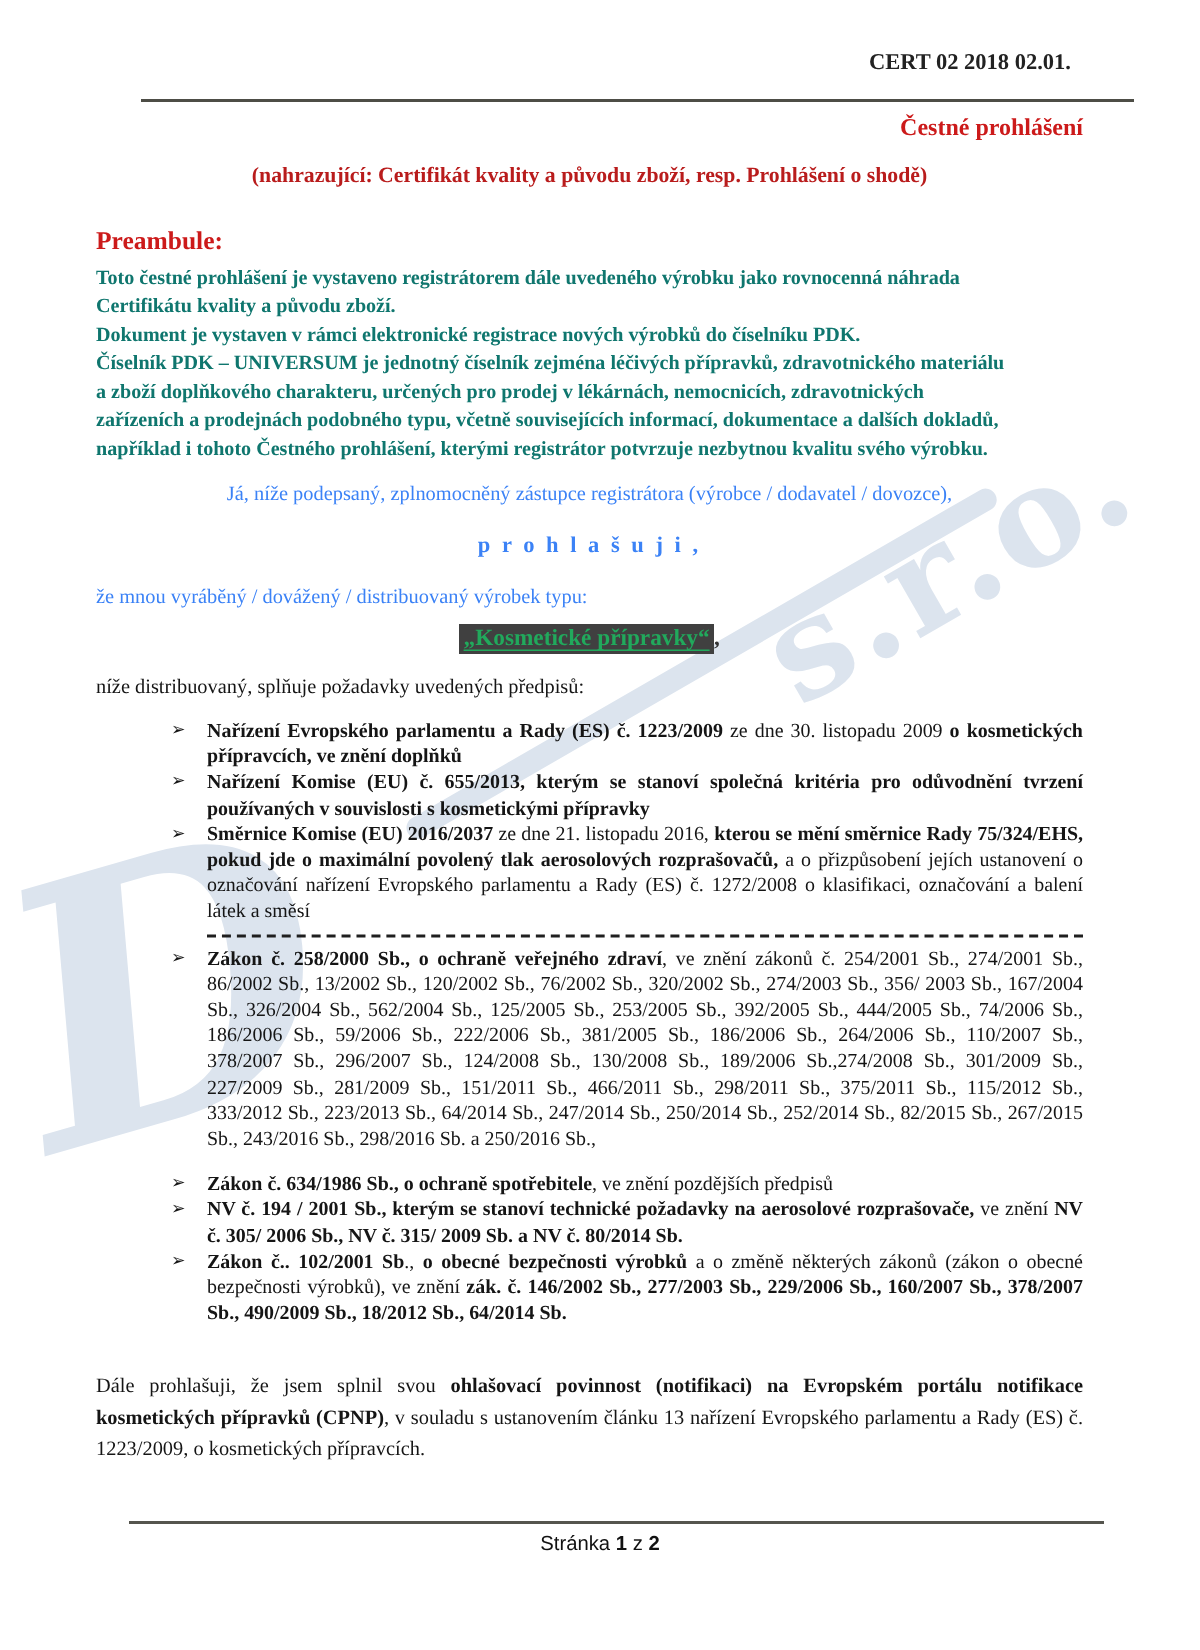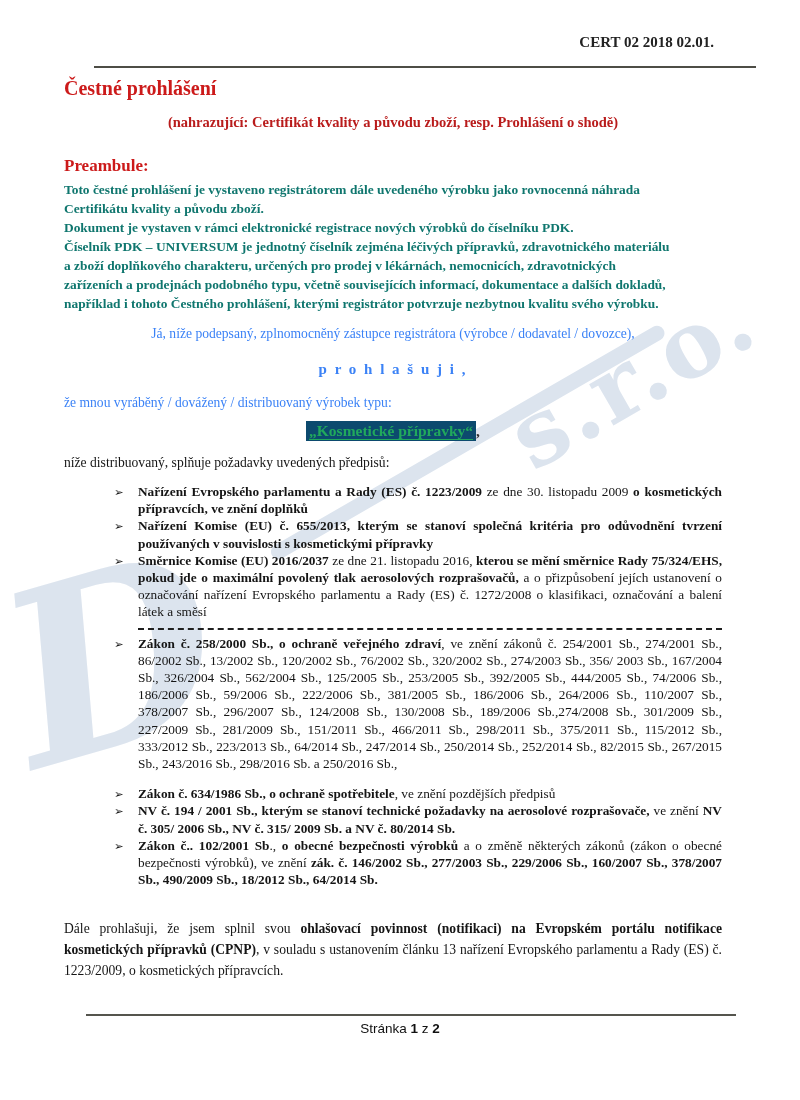--- a/index.html
+++ b/index.html
@@ -24,37 +24,37 @@
     font-family:"DejaVu Serif",serif;letter-spacing:3px;
   }
   
   .content{position:relative;padding:0 78px 0 64px;}
   .doc-code{
     padding-top:34px;text-align:right;font-weight:bold;
     font-size:15px;color:#222;padding-right:8px;
   }
   .rule{border-top:2px solid #4d4d46;height:0;}
   .top-rule{margin:15px -34px 0 30px;}
-  .title{margin:9px 0 0;text-align:left;font-size:20px;font-weight:bold;color:#cc1a1a;}
+  .title{margin:9px 0 0;text-align:right;font-size:16px;font-weight:bold;color:#cc1a1a;}
   .subtitle{text-align:center;font-weight:bold;font-size:14.5px;color:#b91c1c;margin-top:14px;}
   .preamble-heading{margin-top:25px;font-weight:bold;font-size:17px;color:#cc1a1a;}
   .preamble-body{
     margin:4px 0 0;font-weight:bold;color:#0f766e;font-size:13.4px;line-height:19px;
     white-space:pre-line;
   }
   p{margin:0;}
   .center{text-align:center;}
   .red{color:#3b82f6;}
   .black{color:#151515;}
   .intro{margin-top:13px;font-size:13.6px;}
   .verb{margin-top:19px;font-weight:bold;font-size:15px;letter-spacing:2px;color:#3b82f6;}
   .lead{margin-top:17px;font-size:13.6px;}
   .product-line{margin-top:11px;font-size:15.5px;font-weight:bold;}
   .product-name{
-    color:#21a95c;background:#0c4a6e;padding:1px 3px 2px;
+    color:#21a95c;background:#404040;padding:1px 3px 2px;
     text-decoration:underline;text-decoration-color:#21a95c;text-underline-offset:3px;
   }
   .product-suffix{color:#333;}
   .req-line{margin-top:15px;font-size:13.6px;}
   .law-list{list-style:none;margin:12px 0 0;padding:0 0 0 50px;}
   .law-list li{
     position:relative;padding-left:24px;font-size:13.3px;line-height:17.2px;
     text-align:justify;
   }
   .law-list li .marker{position:absolute;left:0;top:1px;font-size:11.5px;}

